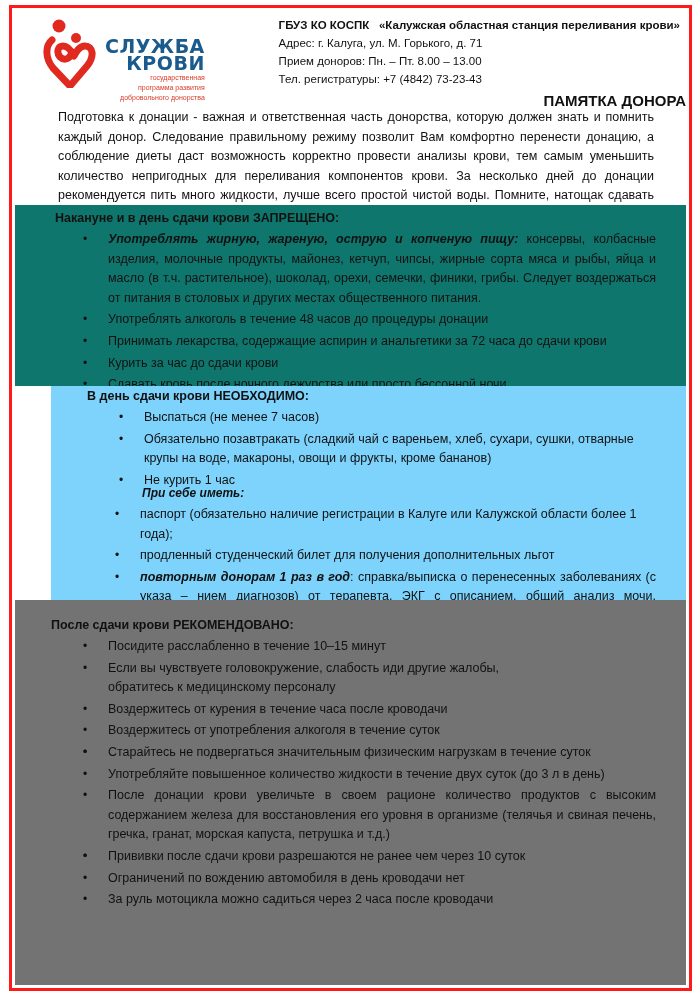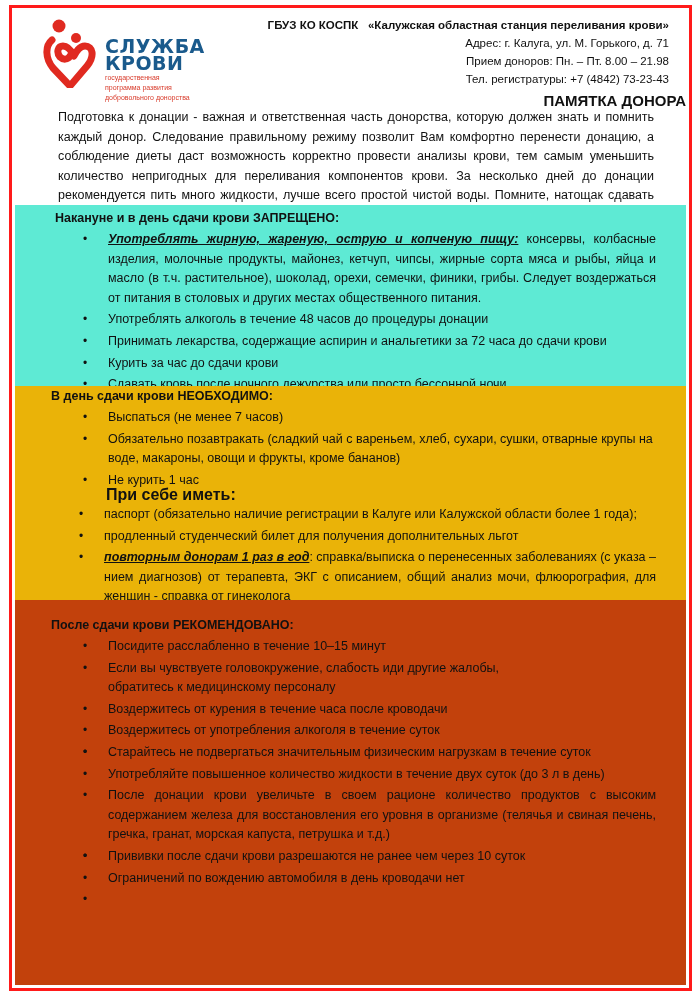--- a/index.html
+++ b/index.html
@@ -12,59 +12,59 @@
       position: absolute; left: 9px; top: 5px; width: 677px; height: 980px;
       border: 3px solid #ff1a1a; box-sizing: content-box;
       background: #ffffff;
     }
     .inner {
       position: absolute; left: 3px; top: 0; right: 3px; bottom: 3px;
     }
     
     .header { position: absolute; left: 0; top: 0; right: 0; height: 80px; }
     .logo { position: absolute; left: 28px; top: 8px; width: 170px; height: 78px; }
-    .logo-text { position: absolute; left: 62px; top: 22px; }
+    .logo-text { position: absolute; left: 62px; top: 22px; text-align: right; }
     .logo-title {
       font-family: "DejaVu Sans", sans-serif; font-weight: bold;
       color: #1a5a8c; font-size: 19px; line-height: 17px; letter-spacing: 0.5px;
     }
     .logo-sub { color: #d83a2a; font-size: 7px; line-height: 8px; margin-top: 2px; }
     .org {
-      position: absolute; right: 17px; top: 8px; text-align: right;
+      position: absolute; right: 6px; top: 8px; text-align: left;
       font-size: 11.5px; line-height: 18px;
     }
     .org .org-name { font-weight: bold; }
     
     .title {
       position: absolute; left: 0; right: 0; top: 84px; text-align: right;
       font-weight: bold; font-size: 15px;
     }
     .intro {
       position: absolute; left: 43px; right: 32px; top: 100px;
       font-size: 12.5px; line-height: 19.6px; text-align: justify;
     }
     
     .section { position: absolute; left: 0; right: 0; }
-    .sec-red { top: 197px; height: 181px; background: #5eead4; }
-    .sec-yellow { top: 378px; height: 214px; background: #eab308; }
-    .sec-green { top: 592px; height: 385px; background: #c2410c; }
+    .sec-red { top: 197px; height: 181px; background: #0f766e; }
+    .sec-yellow { top: 378px; height: 214px; background: #7dd3fc; margin-left: 36px; }
+    .sec-green { top: 592px; height: 385px; background: #737373; }
     .sec-head {
       position: absolute; font-weight: bold; font-size: 12.5px;
     }
     ul.blist { list-style: none; margin: 0; padding: 0; position: absolute; }
     ul.blist li {
       position: relative; padding-left: 25px;
       font-size: 12.5px; line-height: 19.6px; margin-bottom: 2px;
     }
     ul.blist li .bullet {
       position: absolute; left: 0; top: 0; font-size: 12px;
     }
-    .em { font-weight: bold; font-style: italic; text-decoration: underline; }
+    .em { font-weight: bold; font-style: italic; }
     .justify { text-align: justify; }
-    .subhead { position: absolute; font-weight: bold; font-size: 16px; }
+    .subhead { position: absolute; font-weight: bold; font-size: 12px; font-style: italic; }
   </style>
 </head>
 <body>
 
 <div class="frame">
   <div class="inner">
 
     <div class="header">
       <div class="logo">
         <svg width="60" height="72" viewBox="0 0 60 72" style="position:absolute;left:0;top:0;">
@@ -76,21 +76,21 @@
           <div class="logo-title">СЛУЖБА</div>
           <div class="logo-title">КРОВИ</div>
           <div class="logo-sub">государственная</div>
           <div class="logo-sub">программа развития</div>
           <div class="logo-sub">добровольного донорства</div>
         </div>
       </div>
       <div class="org">
         <div class="org-name" style="white-space:pre;">ГБУЗ КО КОСПК   «Калужская областная станция переливания крови»</div>
         <div>Адрес: г. Калуга, ул. М. Горького, д. 71</div>
-        <div>Прием доноров: Пн. – Пт. 8.00 – 21.98</div>
+        <div>Прием доноров: Пн. – Пт. 8.00 – 13.00</div>
         <div>Тел. регистратуры:  +7 (4842) 73-23-43</div>
       </div>
     </div>
 
     <div class="title">ПАМЯТКА ДОНОРА</div>
     <div class="intro">Подготовка к донации - важная и ответственная часть донорства, которую должен знать и помнить каждый донор. Следование правильному режиму позволит Вам комфортно перенести донацию, а соблюдение  диеты даст возможность  корректно провести анализы крови, тем самым уменьшить количество непригодных для переливания компонентов крови. За несколько дней до донации рекомендуется пить много жидкости, лучше всего простой чистой воды.  Помните, натощак сдавать кровь нельзя!</div>
 
     <div class="section sec-red">
       <div class="sec-head" style="left:40px; top:6px;">
         <span>Накануне и в день сдачи крови </span><span style="font-weight:bold;">ЗАПРЕЩЕНО</span><span>:</span>
@@ -192,18 +192,19 @@
         <li>
           <span class="bullet">•</span>
           <span>Прививки после сдачи крови разрешаются не ранее чем через 10 суток</span>
         </li>
         <li>
           <span class="bullet">•</span>
           <span>Ограничений по вождению автомобиля в день кроводачи нет</span>
         </li>
         <li>
           <span class="bullet">•</span>
+          <span>За руль мотоцикла можно садиться через 2 часа после кроводачи</span>
         </li>
       </ul>
     </div>
 
   </div>
 </div>
 
 </body></html>

